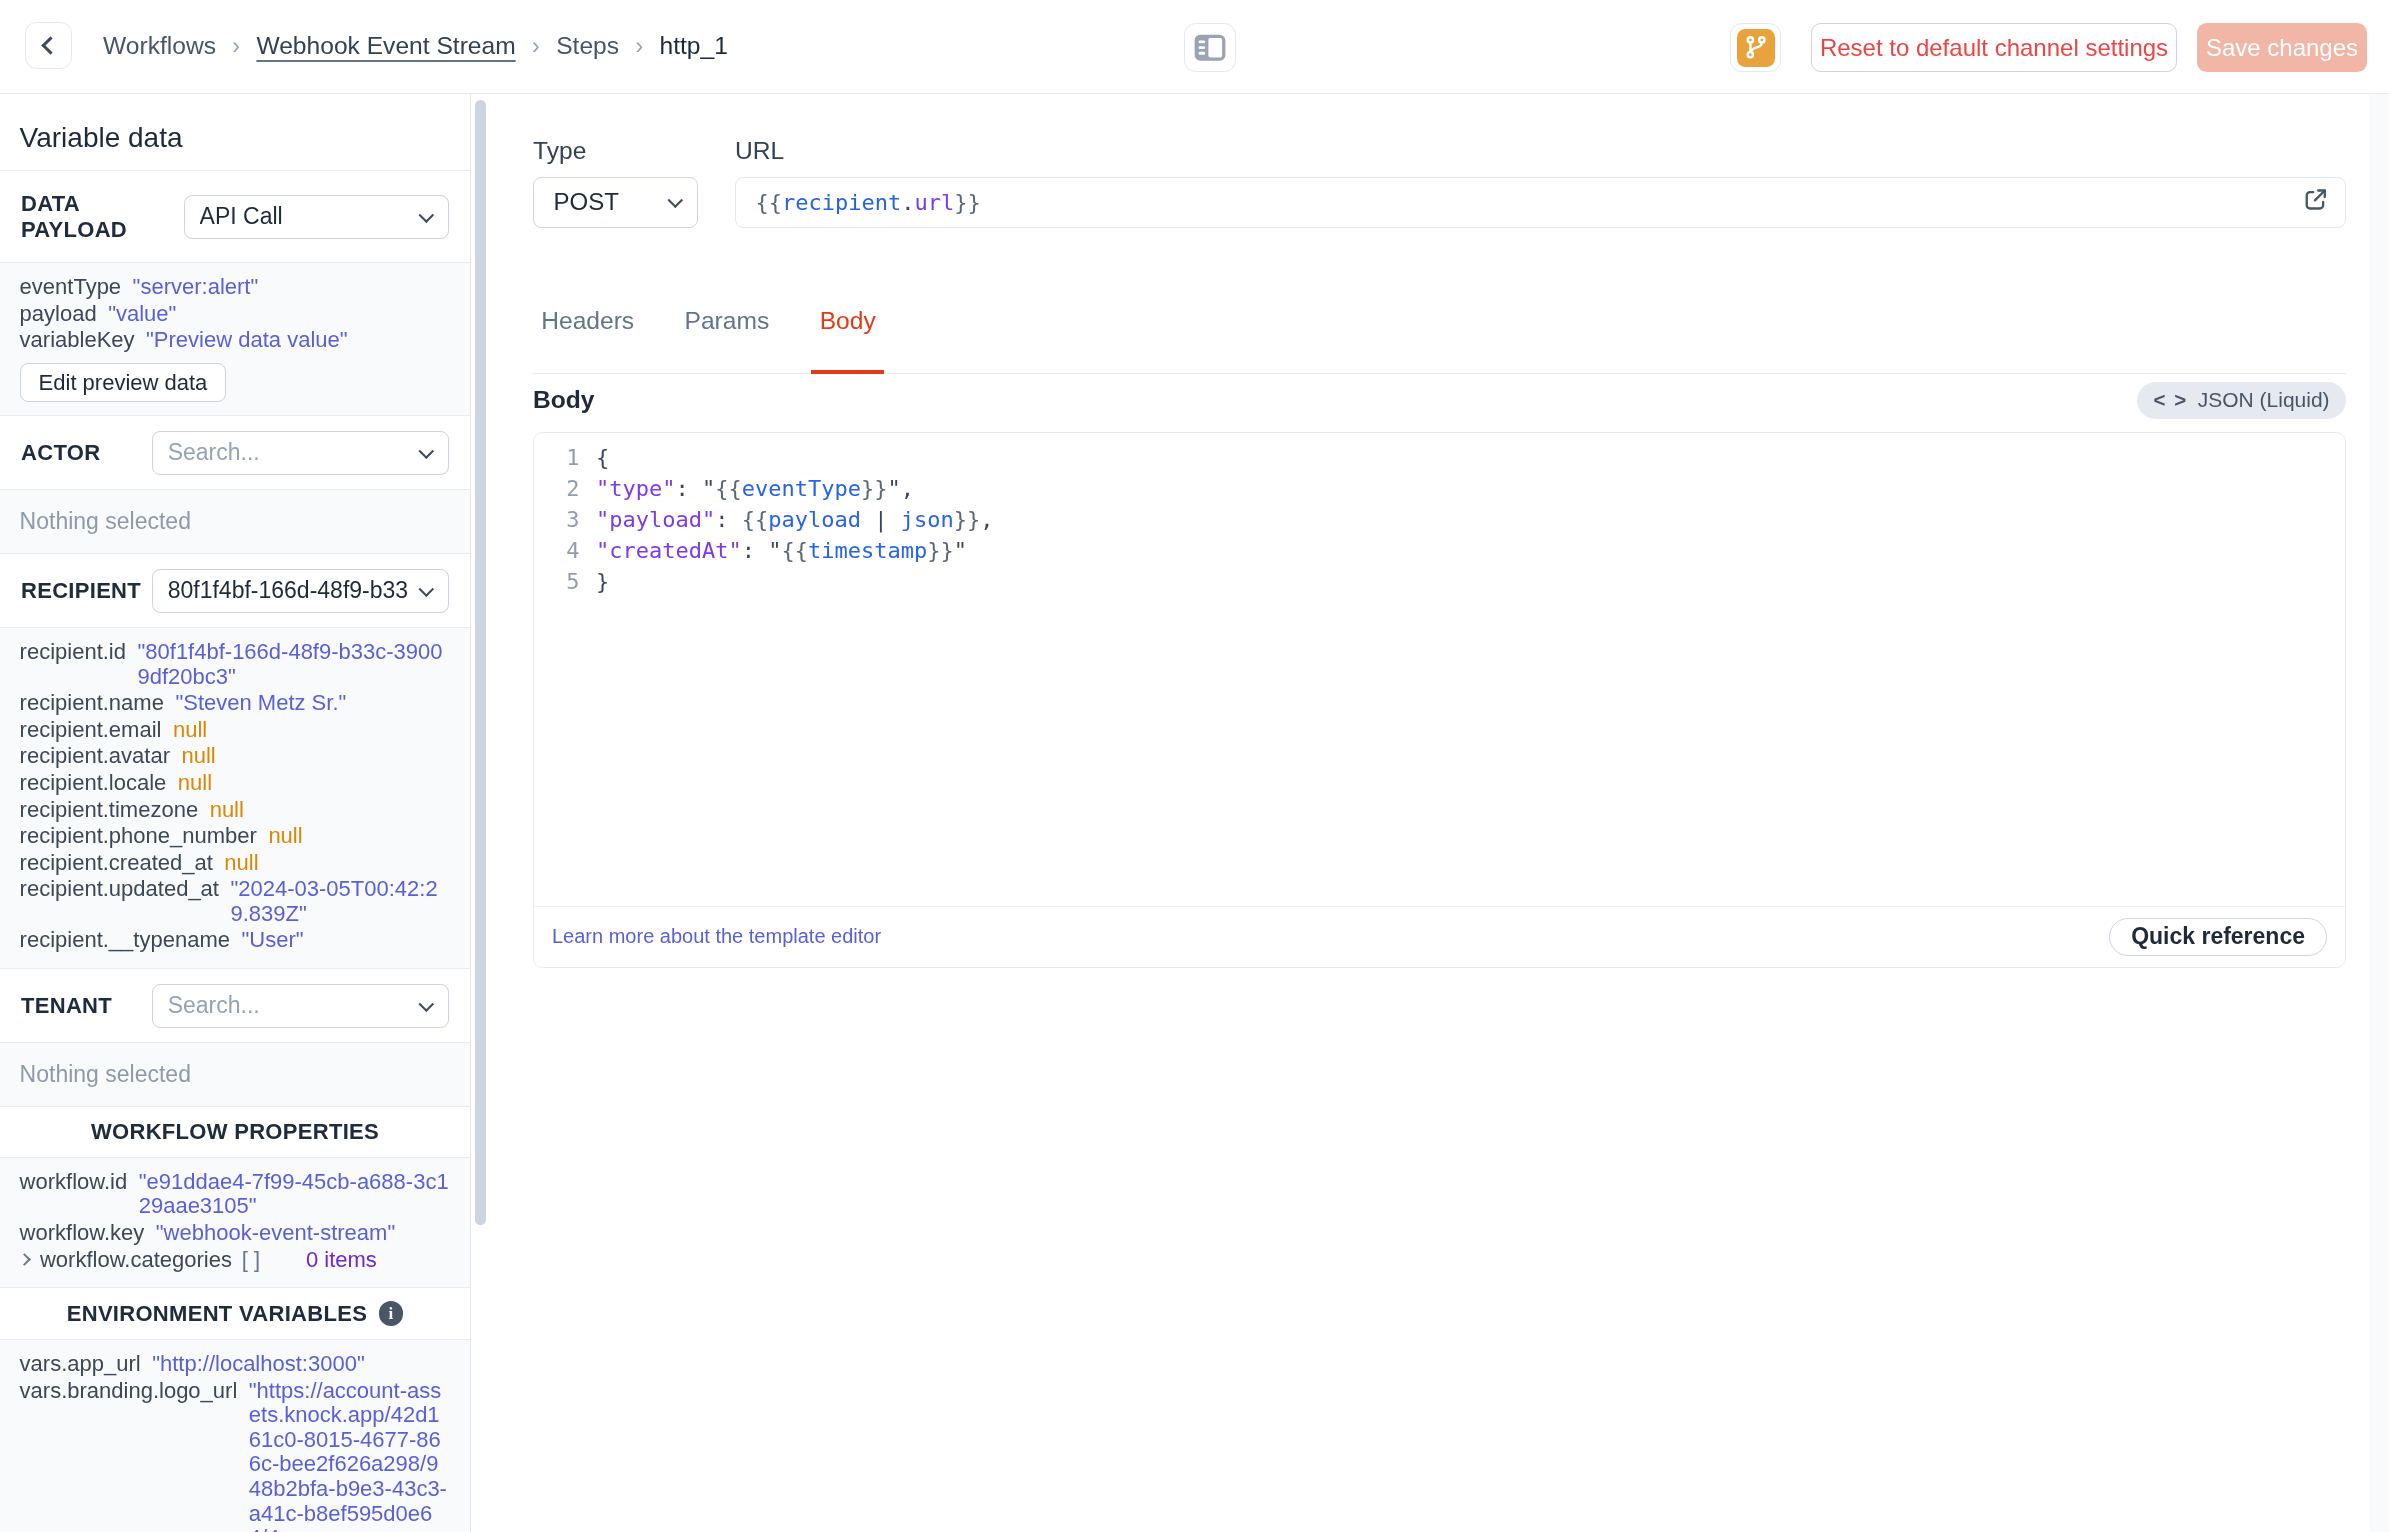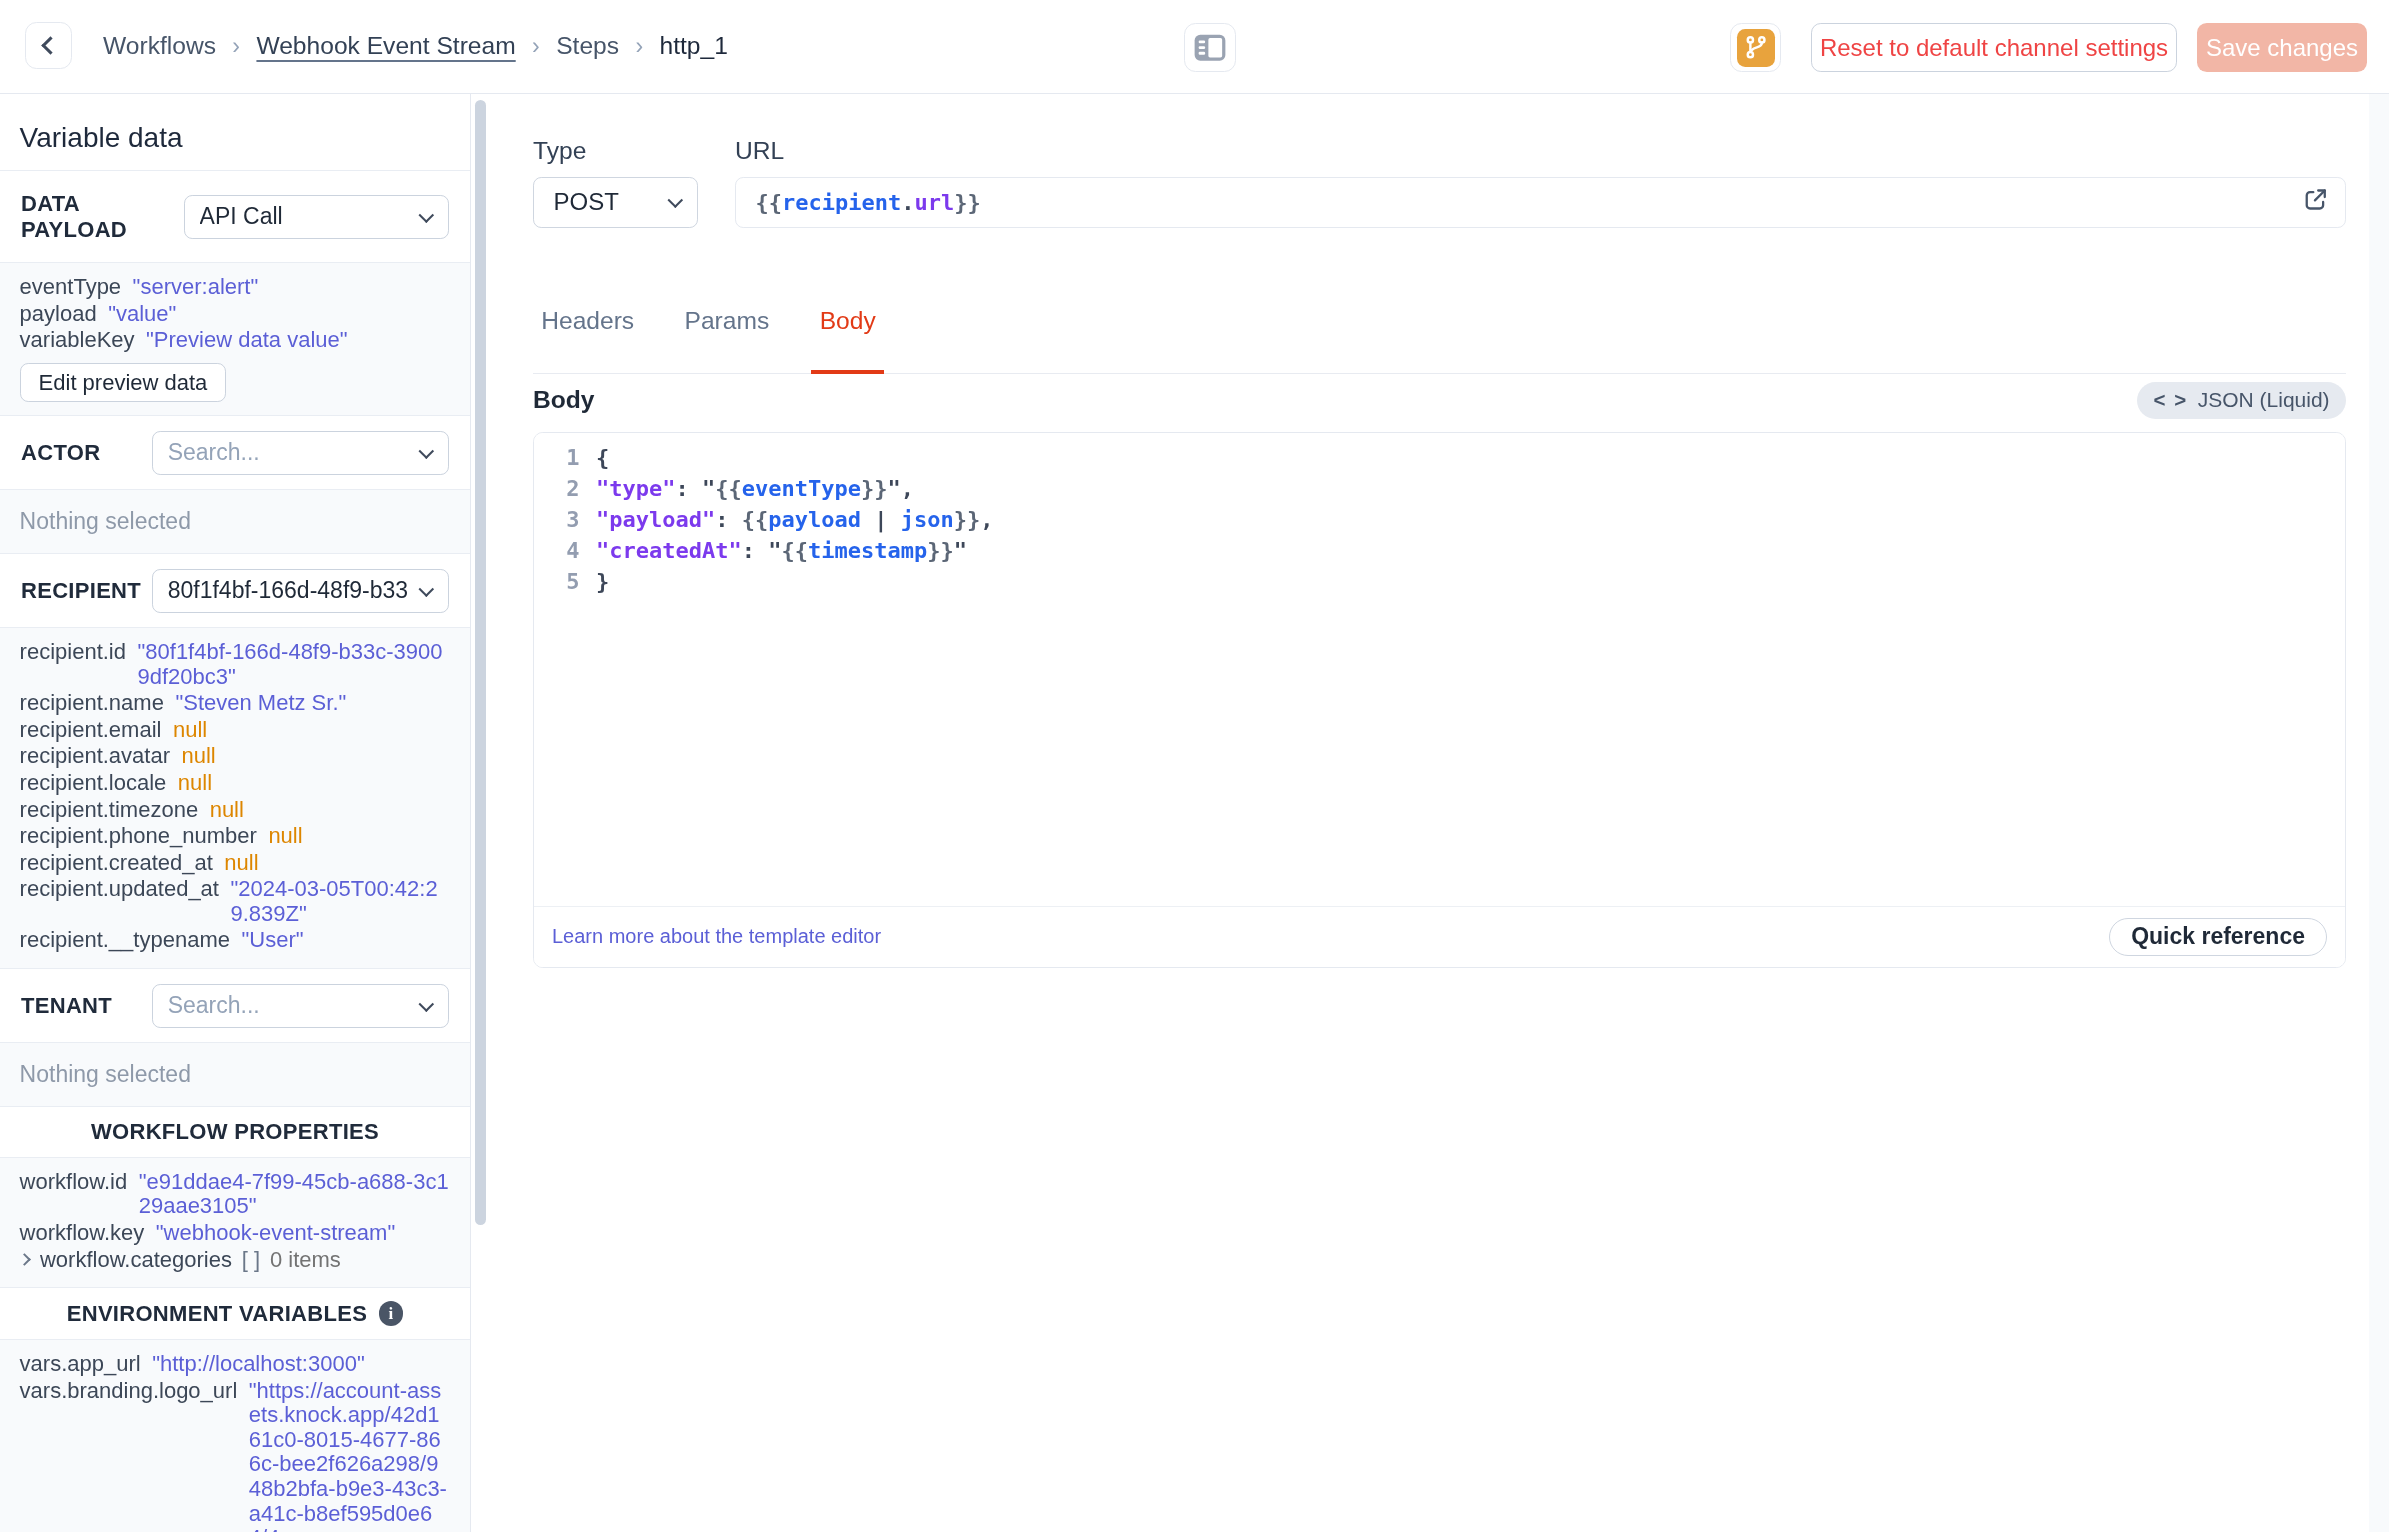--- a/index.html
+++ b/index.html
@@ -1,18 +1,18 @@
 <!DOCTYPE html>
 <html style="font-size:13px"><head>
 <meta charset="utf-8">
 <style>
   * { margin:0; padding:0; box-sizing:border-box; }
   html,body { width:2389px; height:1532px; background:#fff; overflow:hidden;
               font-family:"Liberation Sans", sans-serif; color:#1f2937; }
-  .mono { font-family:"DejaVu Sans Mono", monospace;font-weight:bold; }
+  .mono { font-family:"DejaVu Sans Mono", monospace; }
 
   
   .topbar { position:absolute; left:0; top:0; width:2389px; height:94px;
             border-bottom:1.6px solid #e5e9f0; background:#fff; z-index:5; }
   .icon-btn { position:absolute; background:#fff; border:1.6px solid #e5e9f0; border-radius:11.5px;
               display:flex; align-items:center; justify-content:center; cursor:pointer; }
   .back-btn { left:24.6px; top:22px; width:47px; height:47px; }
   .chev-left { width:13px; height:13px; border-left:3.3px solid #3f4a5c; border-bottom:3.3px solid #3f4a5c;
                transform:rotate(45deg); margin-left:4.9px; }
   .breadcrumb { position:absolute; left:103px; top:0; height:92px; display:flex; align-items:center;
@@ -64,21 +64,21 @@
                  border-top:1.6px solid #e9edf3; background:#fff;justify-content:center; }
   .side-header .side-label { margin-right:0; }
   .env-header { height:52px; }
   .info-icon { width:24.6px; height:24.6px; border-radius:50%; background:#4a5566; color:#fff;
                font-size:17px; font-weight:700; display:flex; align-items:center; justify-content:center;
                margin-left:11.5px; font-family:"Liberation Serif", serif; }
   .cat-row { display:flex; align-items:center; gap:9.8px; margin:2px 0; line-height:24.6px; font-size:22px; }
   .chev-right { width:9px; height:9px; border-right:2.5px solid #6b7789; border-bottom:2.5px solid #6b7789;
                 transform:rotate(-45deg); margin-right:1.6px; }
   .cat-bracket { color:#6b7789; }
-  .cat-count { color:#737373; }
+  .cat-count { color:#6d28d9;margin-left:36px; }
   .side-scrollbar { position:absolute; left:475px; top:100px; width:10.6px; height:1125px;
                     background:#ccd4df; border-radius:5.7px; z-index:6; }
 
   
   .right-gutter { position:absolute; right:0; top:94px; width:21px; bottom:0;
                   background:#f8fafc; border-left:1.6px solid #e5e9f0; }
   .main { position:absolute; left:490px; top:94px; width:1879px; bottom:0; background:#fff;
           padding-left:43px; padding-right:23px; }
   .field-row { margin-top:43px; display:flex; gap:37px; }
   .f-label { font-size:24.6px; font-weight:500; color:#334155; margin-bottom:11.5px; }

